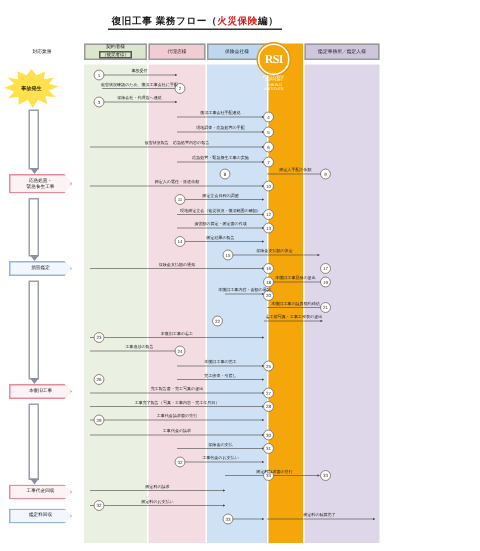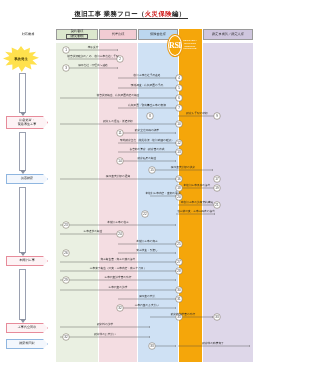--- a/index.html
+++ b/index.html
@@ -27,21 +27,21 @@
   }
   .hdr .sub{display:block;border:.6px solid #555;margin-top:.6px;padding:0 1px;font-size:3px;}
   .hdr-phase{border:none;background:transparent;}
 
   
   .lane{position:absolute;top:43px;bottom:5px;box-sizing:border-box;}
 
   
   .logoLane{position:absolute;top:29px;bottom:5px;box-sizing:border-box;}
   .logoBox{position:absolute;left:0;right:16px;top:0;height:33px;
-    display:flex;flex-direction:row;align-items:center;justify-content:center;gap:1px;}
+    display:flex;flex-direction:column;align-items:center;justify-content:center;gap:1px;}
   .rsi{width:19px;height:19px;border-radius:50%;background:#f5a60a;
     border:1.4px solid #ffffff;display:flex;align-items:center;justify-content:center;
     box-shadow:0 0 0 1px #e8960a;}
   .rsi span{font-size:8px;font-weight:bold;color:#ffffff;font-family:"Liberation Serif",serif;letter-spacing:-.5px;}
   .logoTxt{font-size:2.5px;color:#ffffff;text-align:center;line-height:1.15;}
 
   
   .phaseCol{position:absolute;left:0;top:43px;bottom:5px;width:55px;}
   .vline{position:absolute;width:5px;background:#ffffff;border:.6px solid #9aa0b0;}
   .vline:after{content:"";position:absolute;left:50%;bottom:-4px;transform:translateX(-50%);

